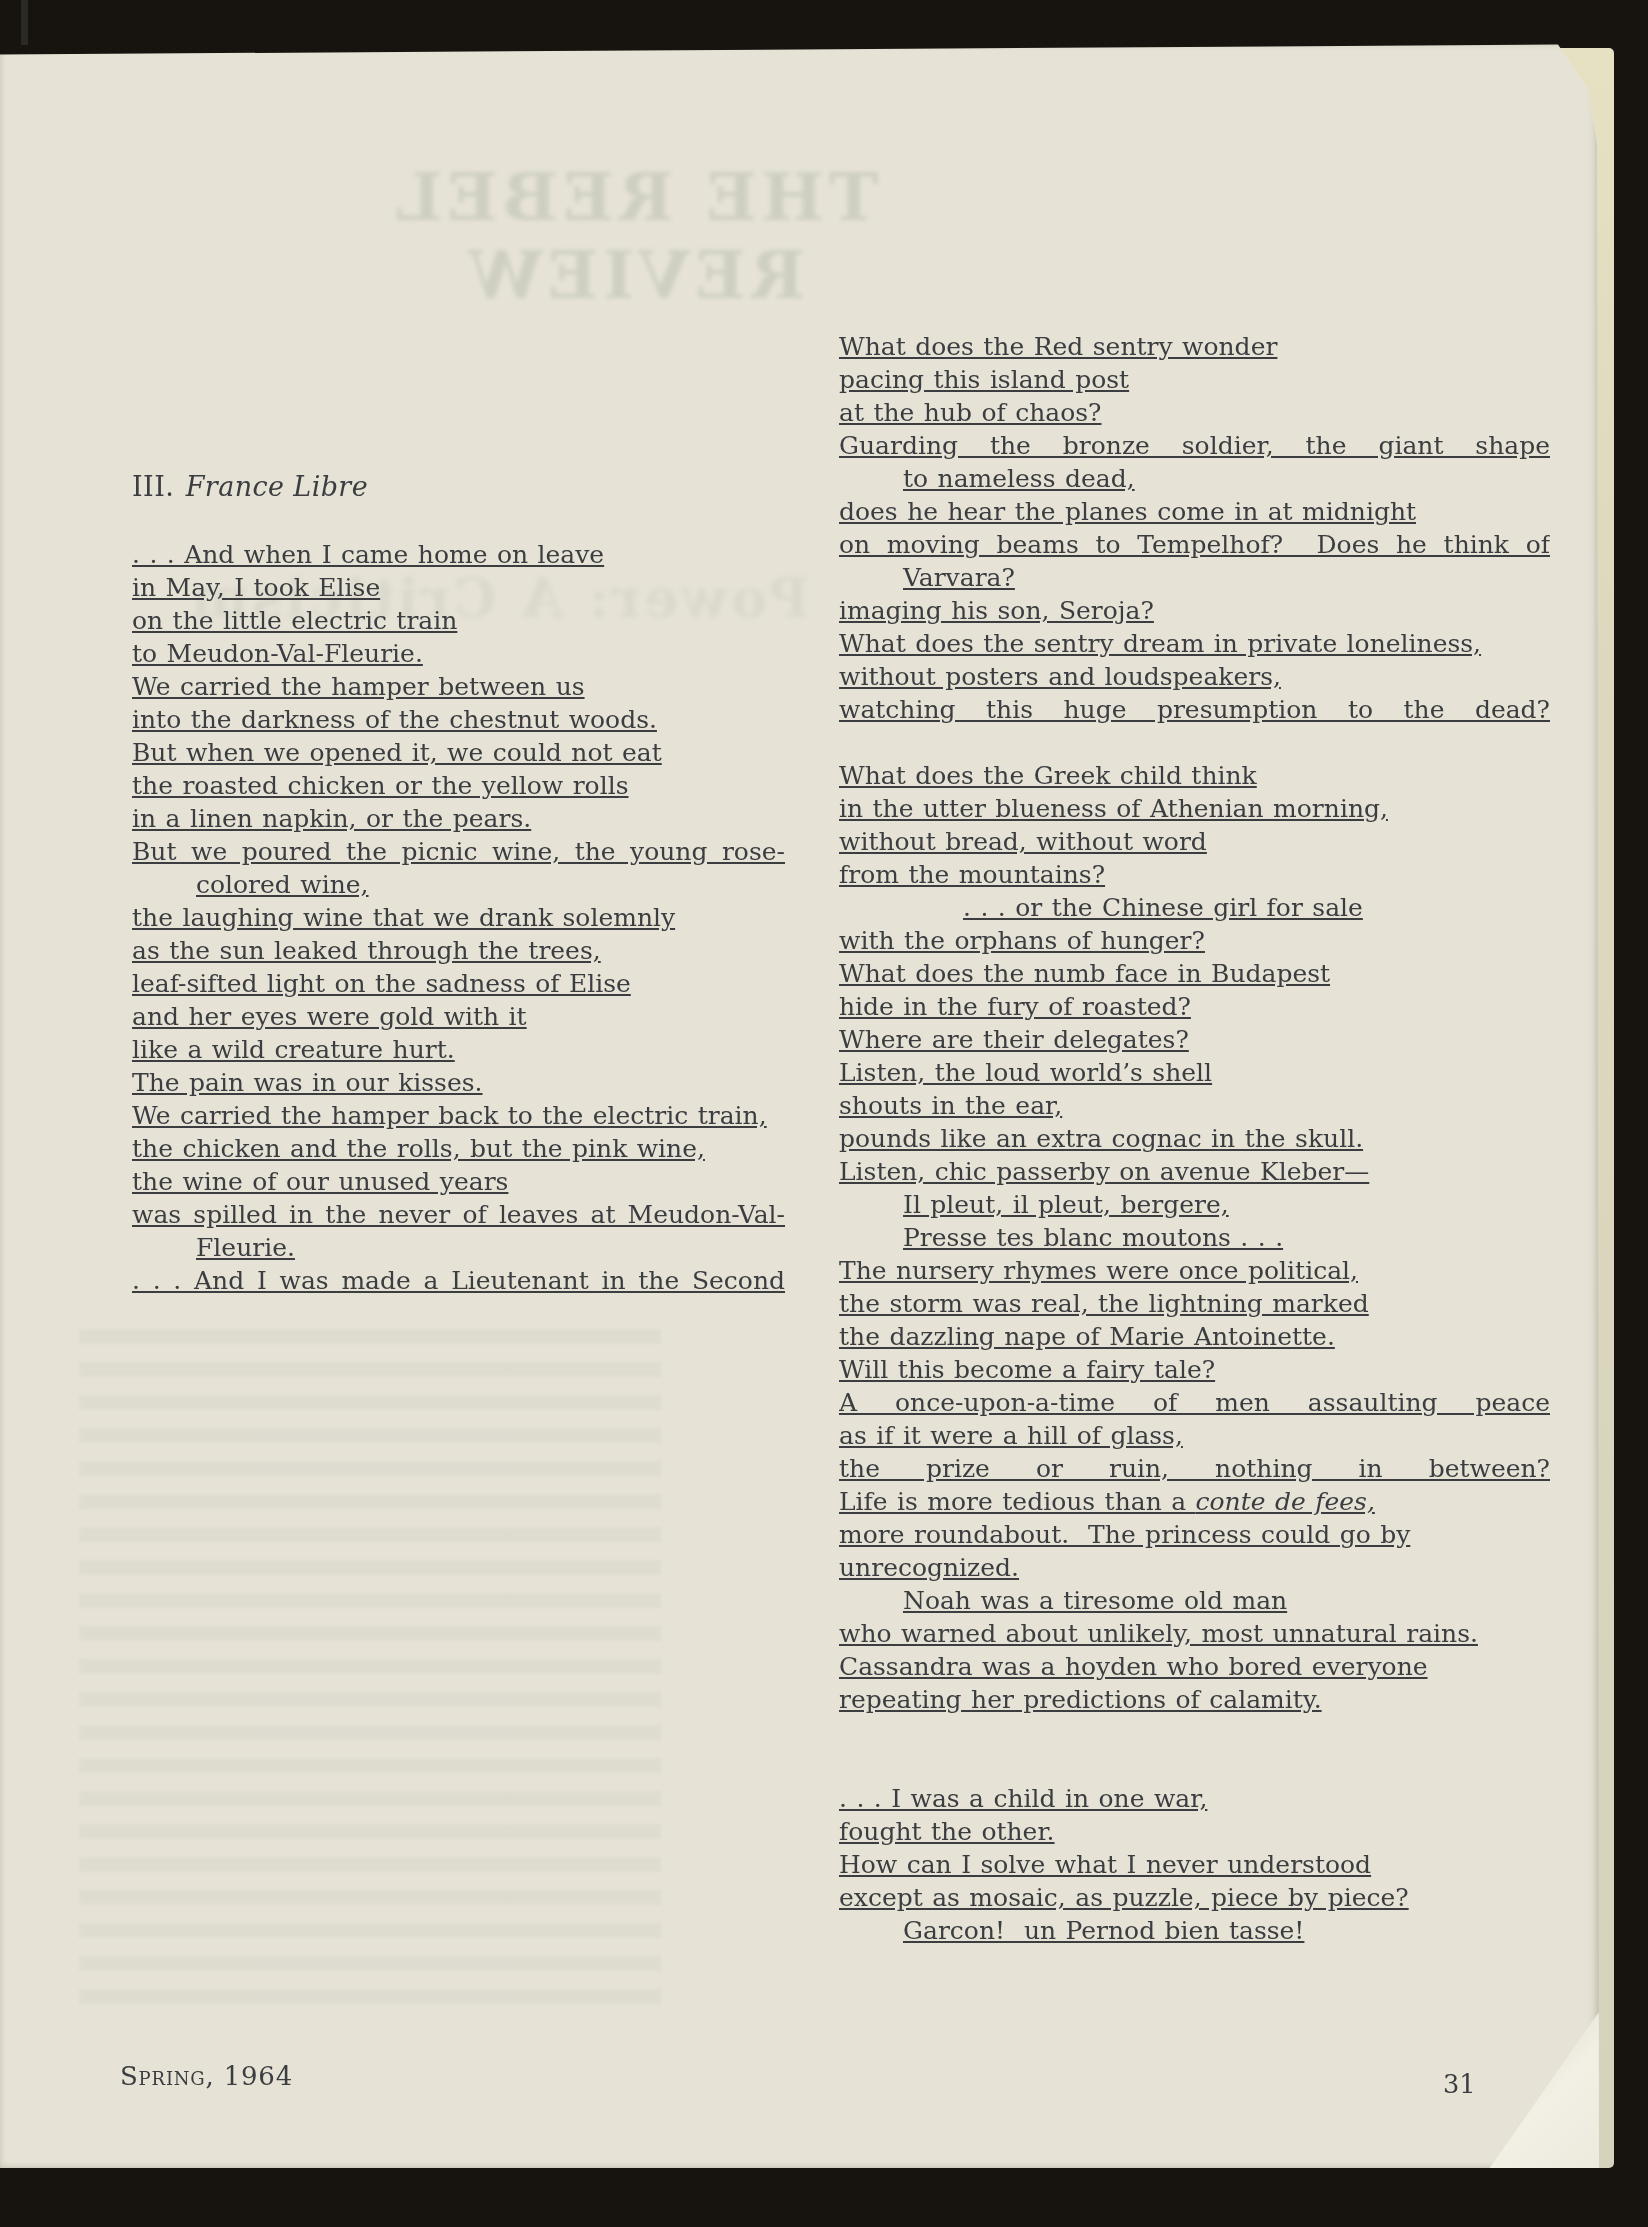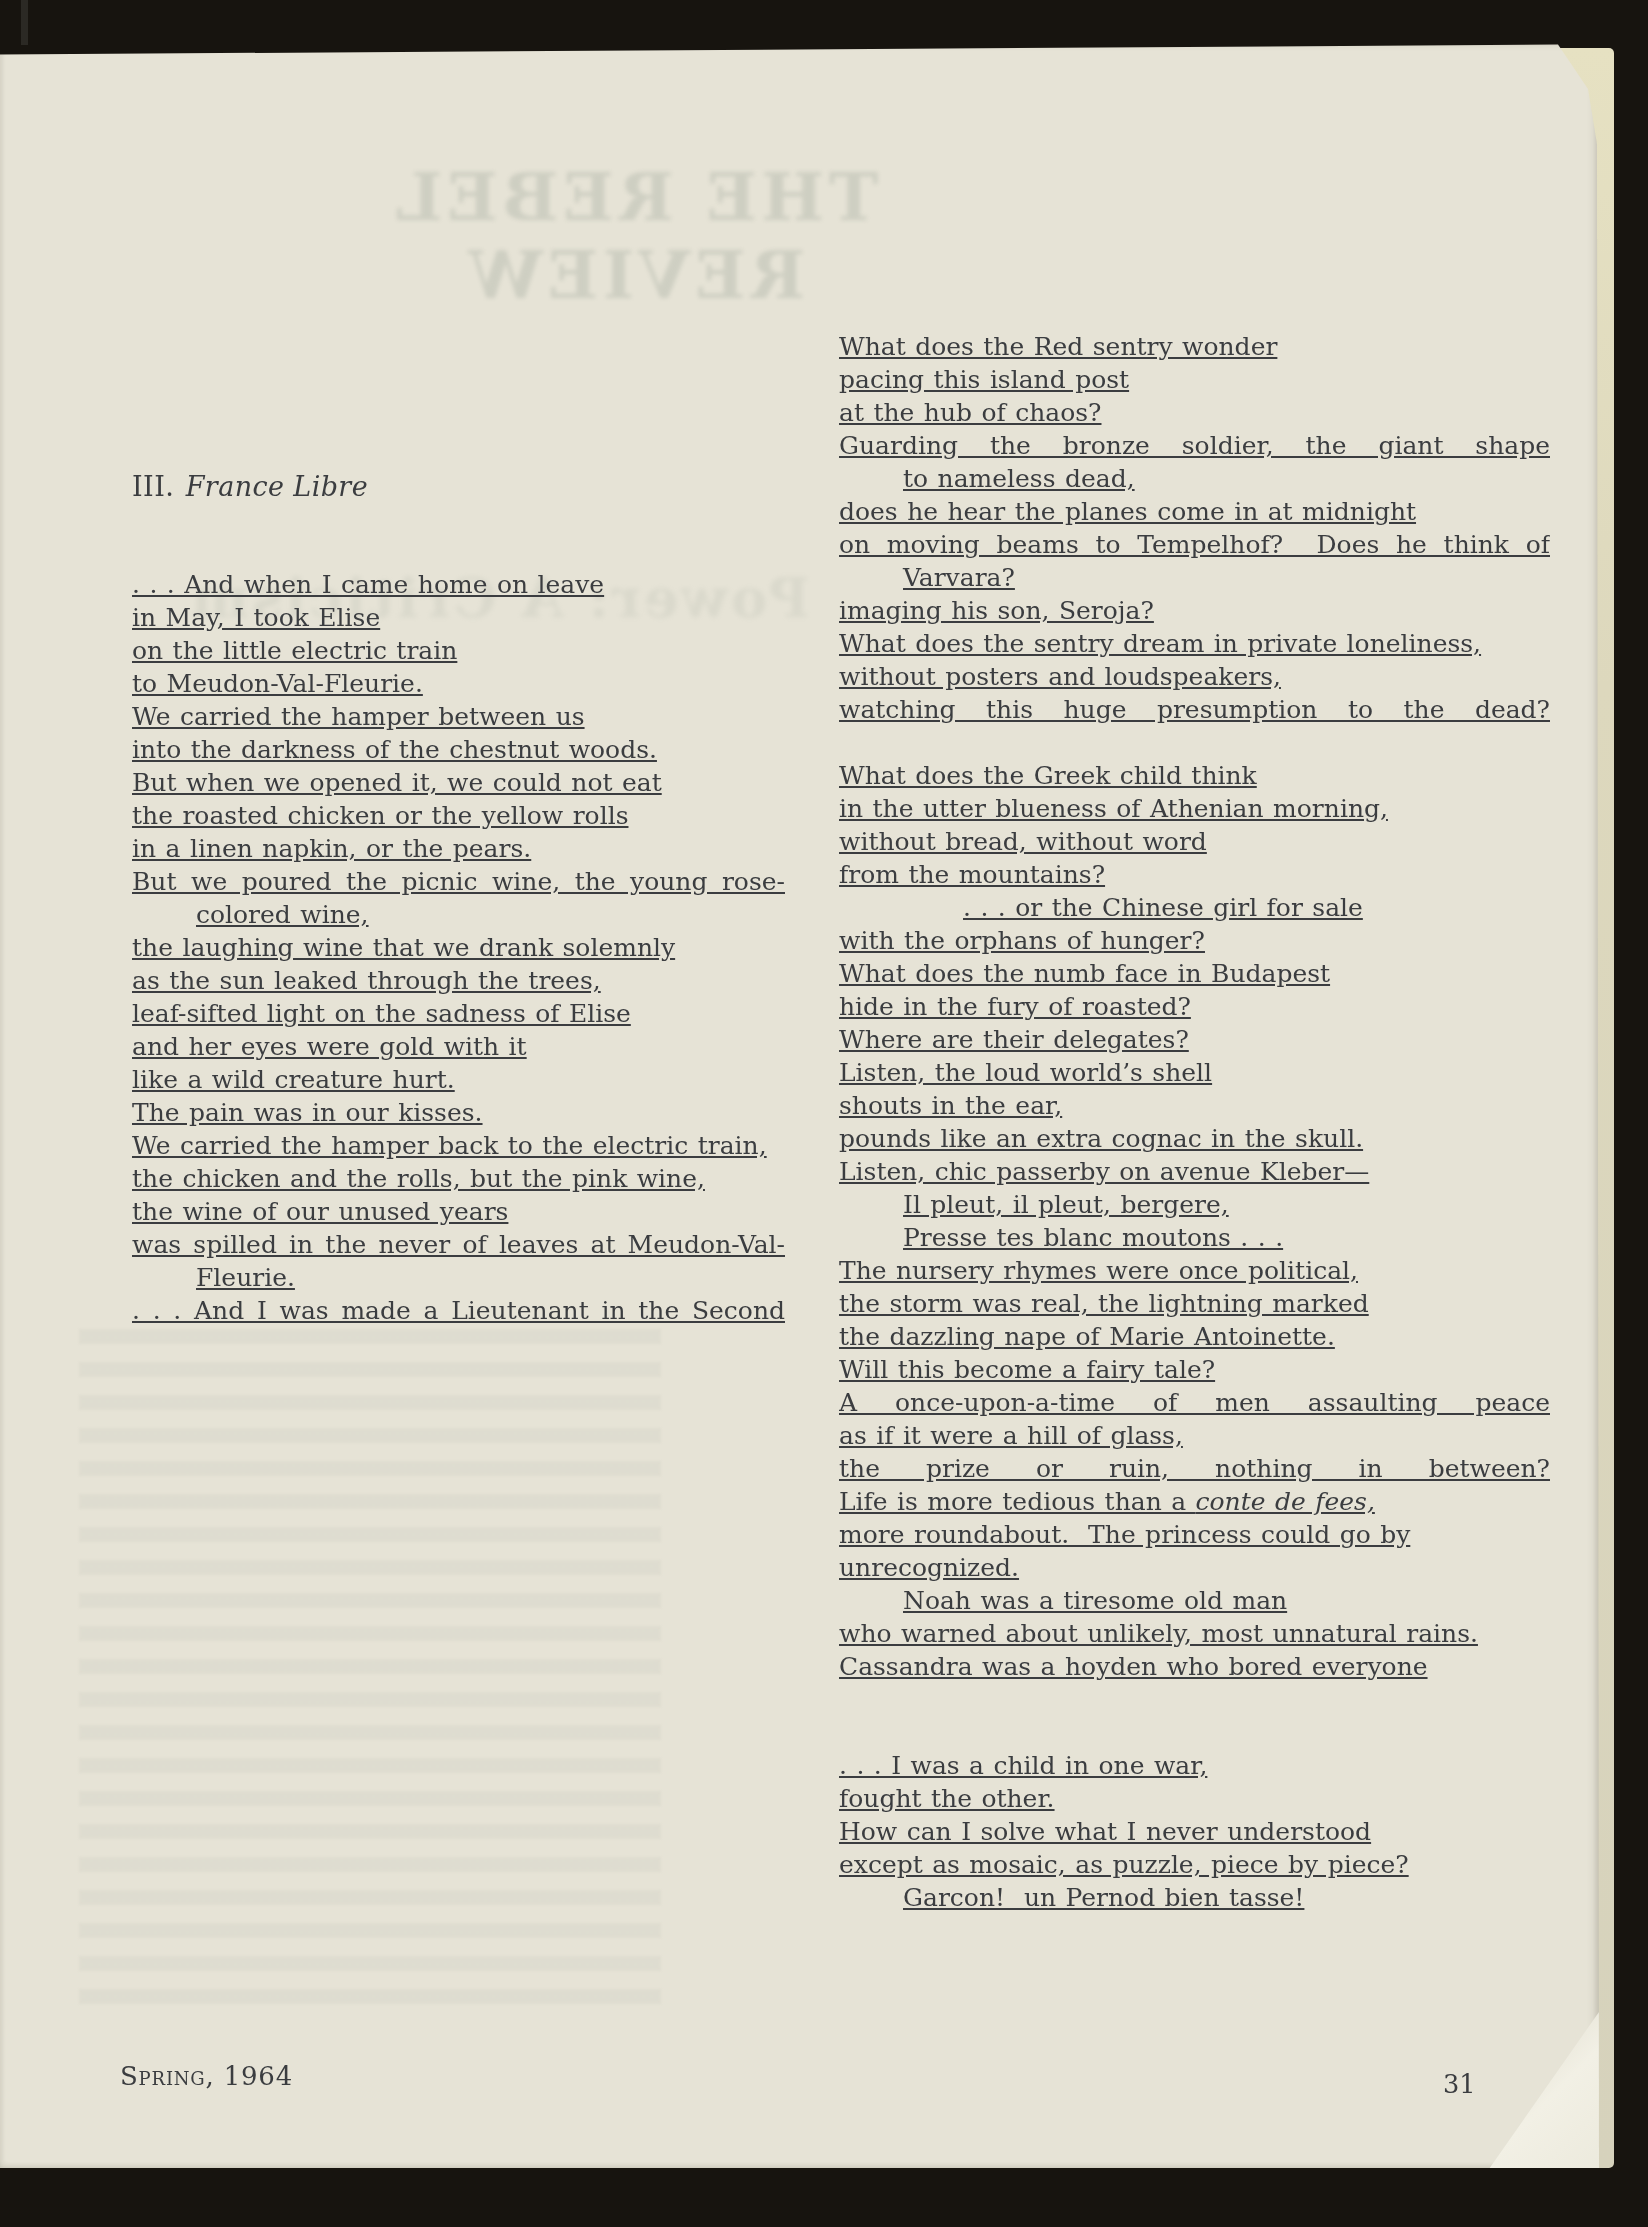--- a/index.html
+++ b/index.html
@@ -35,21 +35,21 @@
         background:linear-gradient(135deg,#cfcbbd 0%,#e2dfd1 18%,#f2f0e5 55%,#eceadd 100%);
         clip-path:polygon(0% 100%,100% 100%,100% 0%);}
   
   .col{position:absolute;color:#3b3d40;}
   #col-left{left:132px;top:425px;width:653px;}
   #col-right{left:839px;top:249px;width:711px;}
   .poem-heading{font-size:27px;line-height:38px;white-space:nowrap;letter-spacing:0.4px;}
   .poem-heading .num{font-style:normal;margin-right:11.5px;}
   .poem-heading .ttl{font-style:italic;}
   .poem-body{margin-top:38px;text-decoration:underline;}
-  #col-left .poem-body{margin-top:62px;}
+  #col-left .poem-body{margin-top:32px;}
   .pline{font-size:25px;line-height:33px;height:33px;white-space:nowrap;word-spacing:.06em;}
   .pline i{font-style:italic;}
   .ind1{padding-left:64px;}
   .ind2{padding-left:124px;}
   .just{white-space:normal;text-align:justify;text-align-last:justify;height:33px;overflow:hidden;}
   
   #footer-date{position:absolute;left:120px;top:2018px;font-size:26px;color:#3b3d40;
                font-variant:small-caps;letter-spacing:0.8px;}
   #page-number{position:absolute;left:1443px;top:2026px;font-size:25.6px;color:#3b3d40;}
 </style>
@@ -133,20 +133,21 @@
           <div class="pline"><span>Will this become a fairy tale?</span></div>
           <div class="pline just"><span>A once-upon-a-time of men assaulting peace</span></div>
           <div class="pline"><span>as if it were a hill of glass,</span></div>
           <div class="pline just"><span>the prize or ruin, nothing in between?</span></div>
           <div class="pline"><span>Life is more tedious than a </span><i>conte de fees,</i></div>
           <div class="pline"><span>more roundabout.&nbsp; The princess could go by</span></div>
           <div class="pline"><span>unrecognized.</span></div>
           <div class="pline ind1"><span>Noah was a tiresome old man</span></div>
           <div class="pline"><span>who warned about unlikely, most unnatural rains.</span></div>
           <div class="pline"><span>Cassandra was a hoyden who bored everyone</span></div>
+          <div class="pline"><span>repeating her predictions of calamity.</span></div>
           <div class="pline" style="margin-top: 66px;"><span>. . . I was a child in one war,</span></div>
           <div class="pline"><span>fought the other.</span></div>
           <div class="pline"><span>How can I solve what I never understood</span></div>
           <div class="pline"><span>except as mosaic, as puzzle, piece by piece?</span></div>
           <div class="pline ind1"><span>Garcon!&nbsp; un Pernod bien tasse!</span></div>
         </div>
     </div>
 
     <div id="footer-date">Spring, 1964</div>
     <div id="page-number">31</div>

